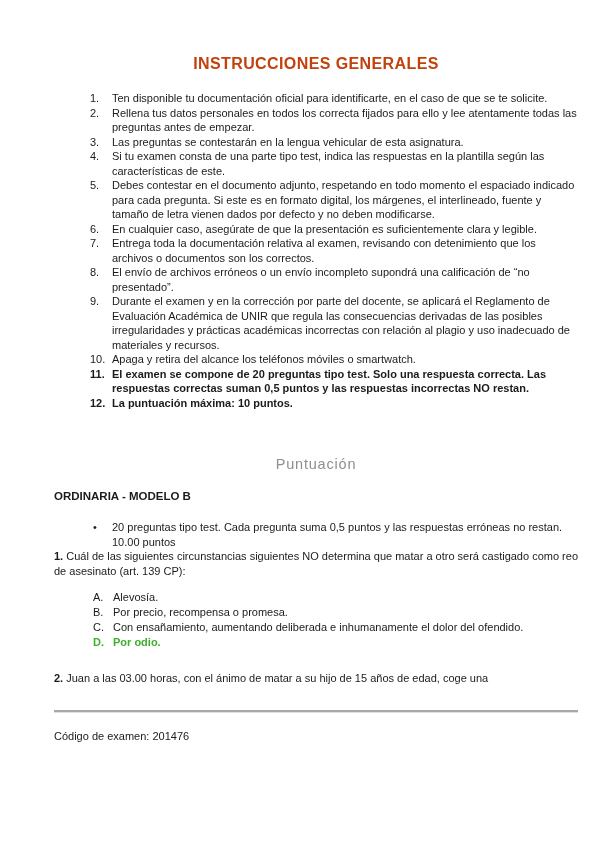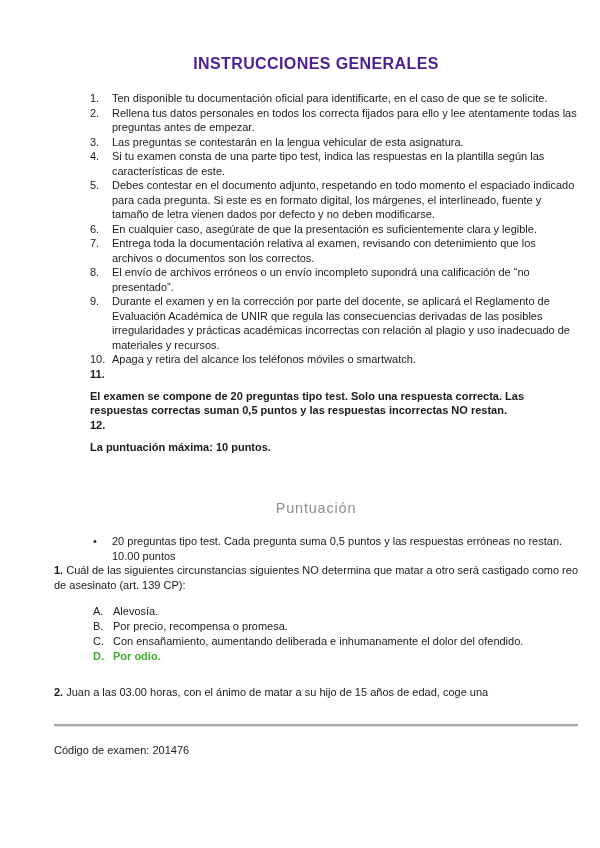--- a/index.html
+++ b/index.html
@@ -4,27 +4,27 @@
 <style>
   html,body{margin:0;padding:0;}
   body{
     width:600px;height:848px;background:#ffffff;overflow:hidden;
     font-family:"Liberation Sans", sans-serif;color:#1b1b1b;
     -webkit-font-smoothing:antialiased;
   }
   .page{position:relative;width:600px;height:848px;padding:0 22px 0 54px;box-sizing:border-box;}
   .doc-title{
     margin-top:54px;text-align:center;font-size:16px;font-weight:bold;
-    color:#4c1d95;letter-spacing:.4px;line-height:20px;
+    color:#c2410c;letter-spacing:.4px;line-height:20px;
   }
   .ins-list{margin-top:17px;margin-left:36px;font-size:11px;line-height:14.5px;}
   .ins-item{display:flex;}
   .ins-num{flex:0 0 22px;width:22px;}
   .ins-text{flex:1;}
-  .ins-item.bold{font-weight:bold;flex-direction:column;}
+  .ins-item.bold{font-weight:bold;}
   .sec-heading{
     margin-top:46px;text-align:center;font-size:14.5px;color:#8f8f8f;
     letter-spacing:.8px;line-height:17px;font-weight:400;
   }
   .sub-heading{margin-top:17px;font-size:11.5px;font-weight:bold;line-height:13px;}
   .bullet-list{margin-top:17px;margin-left:39px;font-size:11px;line-height:14.5px;}
   .bullet-item{display:flex;}
   .bullet-dot{flex:0 0 19px;width:19px;font-size:11px;}
   .bullet-text{flex:1;}
   .question{font-size:11px;line-height:14.5px;}
@@ -91,20 +91,21 @@
         <span class="ins-text">El examen se compone de 20 preguntas tipo test. Solo una respuesta correcta. Las respuestas correctas suman 0,5 puntos y las respuestas incorrectas NO restan.</span>
       </div>
       <div class="ins-item bold">
         <span class="ins-num">12.</span>
         <span class="ins-text">La puntuación máxima: 10 puntos.</span>
       </div>
     </div>
 
   <div class="sec-heading">Puntuación</div>
 
+  <div class="sub-heading">ORDINARIA - MODELO B</div>
 
   <div class="bullet-list" id="bullet-list">
       <div class="bullet-item">
         <span class="bullet-dot">•</span>
         <span class="bullet-text">20 preguntas tipo test. Cada pregunta suma 0,5 puntos y las respuestas erróneas no restan. 10.00 puntos</span>
       </div>
     </div>
 
   <div id="questions">
       <div class="question">

